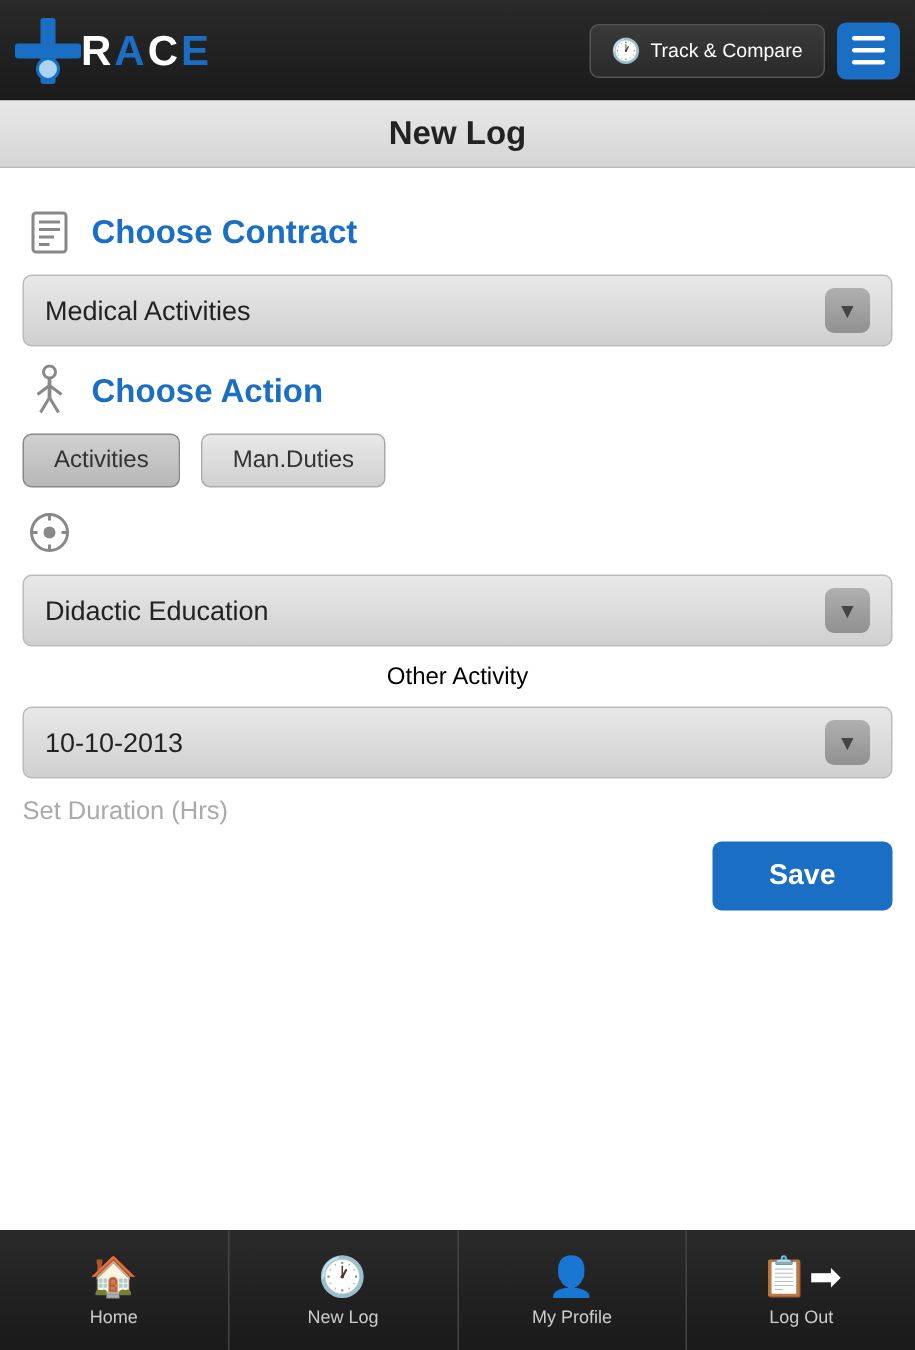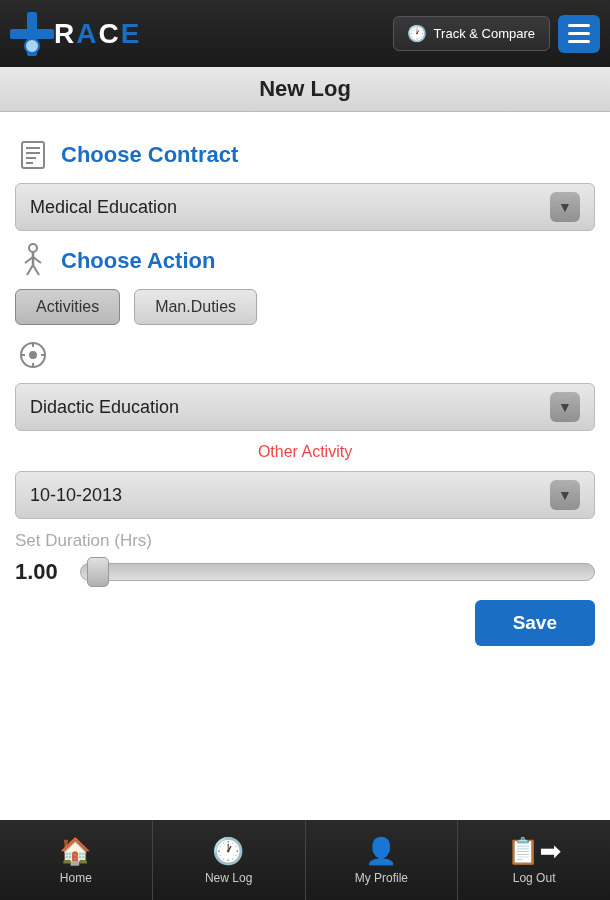--- a/index.html
+++ b/index.html
@@ -163,21 +163,21 @@
       cursor: pointer;
     }
     .tab-btn.active {
       background: linear-gradient(to bottom, #d0d0d0, #b8b8b8);
       border-color: #888;
     }
 
     
     .other-activity-label {
       text-align: center;
-      color: #ef4444;
+      color: #000000;
       font-size: 16px;
       margin-bottom: 10px;
       margin-top: 2px;
     }
 
     
     .duration-label {
       color: #aaa;
       font-size: 17px;
       margin-bottom: 8px;
@@ -342,21 +342,21 @@
         <line x1="8" y1="8" x2="22" y2="8" stroke="#888" stroke-width="2"></line>
         <line x1="8" y1="13" x2="22" y2="13" stroke="#888" stroke-width="2"></line>
         <line x1="8" y1="18" x2="18" y2="18" stroke="#888" stroke-width="2"></line>
         <line x1="8" y1="23" x2="15" y2="23" stroke="#888" stroke-width="2"></line>
       </svg>
     </div>
     <h2>Choose Contract</h2>
   </div>
 
   <div class="dropdown-row">
-    <span>Medical Education</span>
+    <span>Medical Activities</span>
     <div class="dropdown-arrow">▼</div>
   </div>
 
   <div class="section-header">
     <div class="section-icon">
       <svg width="32" height="36" viewBox="0 0 32 36">
         <circle cx="16" cy="5" r="4" fill="none" stroke="#888" stroke-width="2"></circle>
         <line x1="16" y1="9" x2="16" y2="22" stroke="#888" stroke-width="2.5"></line>
         <line x1="16" y1="14" x2="8" y2="20" stroke="#888" stroke-width="2"></line>
         <line x1="16" y1="14" x2="24" y2="20" stroke="#888" stroke-width="2"></line>
@@ -392,26 +392,20 @@
 
   <div class="other-activity-label">Other Activity</div>
 
 
   <div class="dropdown-row">
     <span>10-10-2013</span>
     <div class="dropdown-arrow">▼</div>
   </div>
 
   <div class="duration-label">Set Duration (Hrs)</div>
-  <div class="duration-row">
-    <span class="duration-value">1.00</span>
-    <div class="slider-track">
-      <div class="slider-thumb"></div>
-    </div>
-  </div>
 
   <div class="save-row">
     <button class="save-btn">Save</button>
   </div>
 
 </div>
 
 <div class="bottom-nav">
   <div class="nav-item">
     <span class="nav-icon">🏠</span>

